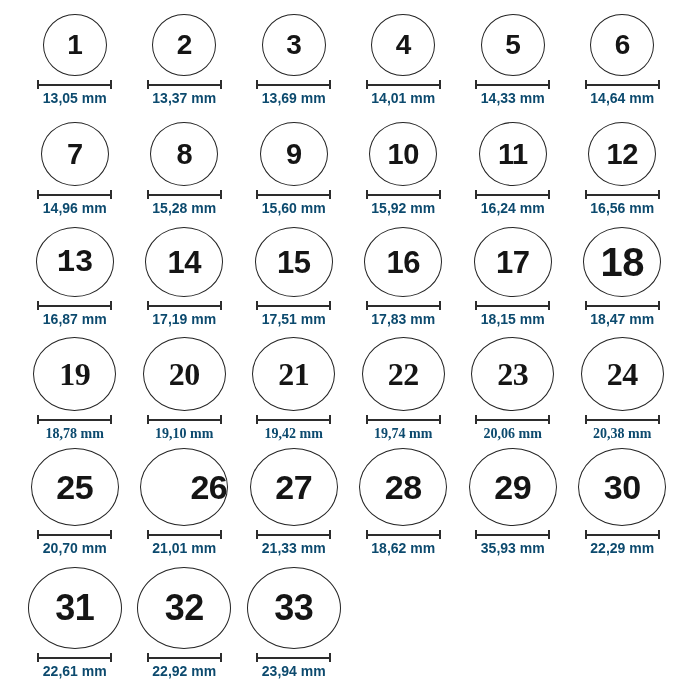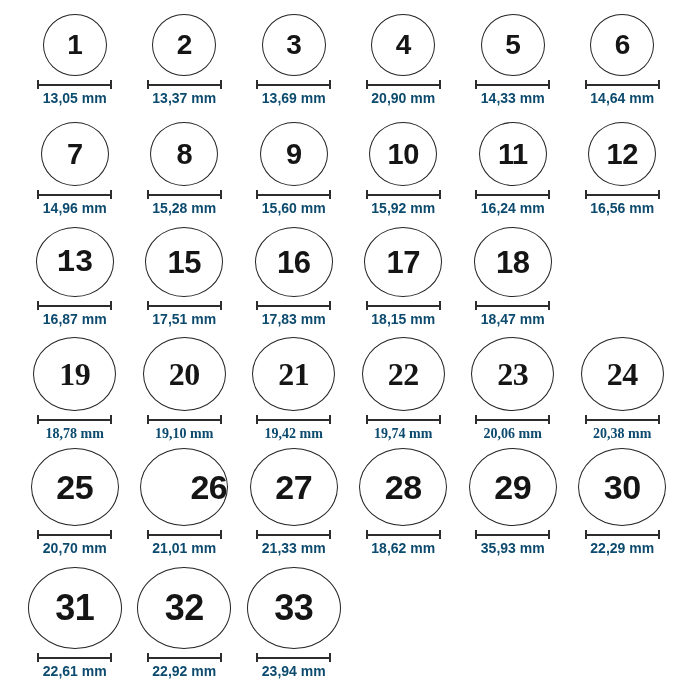--- a/index.html
+++ b/index.html
@@ -103,21 +103,21 @@
         </div>
         <div class="label">13,69 mm</div>
       </div>
       <div class="cell">
         <div class="circle" style="width: 64px; height: 62px;">
           <span class="num" style="font-size: 28px;">4</span>
         </div>
         <div class="measure">
           <div class="bar"></div>
         </div>
-        <div class="label">20,90 mm</div>
+        <div class="label">14,01 mm</div>
       </div>
       <div class="cell">
         <div class="circle" style="width: 64px; height: 62px;">
           <span class="num" style="font-size: 28px;">5</span>
         </div>
         <div class="measure">
           <div class="bar"></div>
         </div>
         <div class="label">14,33 mm</div>
       </div>
@@ -192,20 +192,29 @@
         <div class="circle" style="width: 78px; height: 70px;">
           <span class="num" style="font-size: 31px; font-family: Liberation Mono, monospace;">13</span>
         </div>
         <div class="measure">
           <div class="bar"></div>
         </div>
         <div class="label">16,87 mm</div>
       </div>
       <div class="cell">
         <div class="circle" style="width: 78px; height: 70px;">
+          <span class="num" style="font-size: 31px;">14</span>
+        </div>
+        <div class="measure">
+          <div class="bar"></div>
+        </div>
+        <div class="label">17,19 mm</div>
+      </div>
+      <div class="cell">
+        <div class="circle" style="width: 78px; height: 70px;">
           <span class="num" style="font-size: 31px;">15</span>
         </div>
         <div class="measure">
           <div class="bar"></div>
         </div>
         <div class="label">17,51 mm</div>
       </div>
       <div class="cell">
         <div class="circle" style="width: 78px; height: 70px;">
           <span class="num" style="font-size: 31px;">16</span>
@@ -219,21 +228,21 @@
         <div class="circle" style="width: 78px; height: 70px;">
           <span class="num" style="font-size: 31px;">17</span>
         </div>
         <div class="measure">
           <div class="bar"></div>
         </div>
         <div class="label">18,15 mm</div>
       </div>
       <div class="cell">
         <div class="circle" style="width: 78px; height: 70px;">
-          <span class="num" style="font-size: 31px; text-align: center;">18</span>
+          <span class="num" style="font-size: 40px; text-align: center;">18</span>
         </div>
         <div class="measure">
           <div class="bar"></div>
         </div>
         <div class="label">18,47 mm</div>
       </div>
     </div>
     <div class="row" style="height: 114px; font-family: Liberation Serif, serif;">
       <div class="cell">
         <div class="circle" style="width: 83px; height: 74px;">

